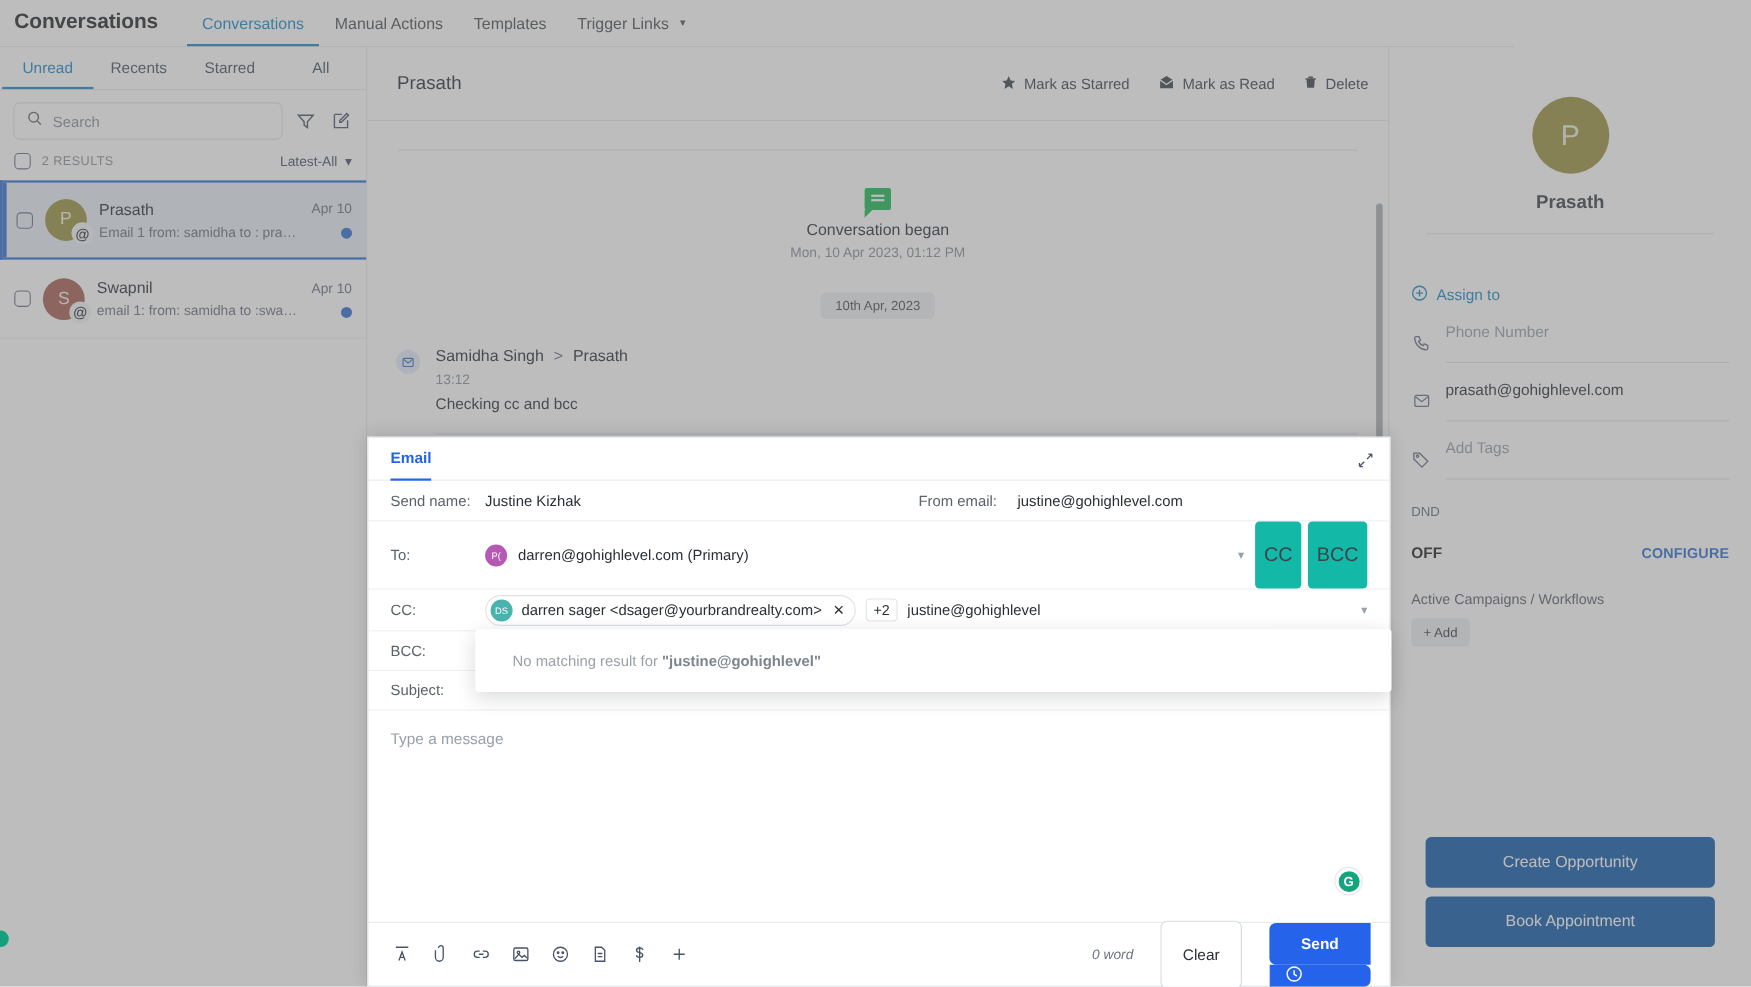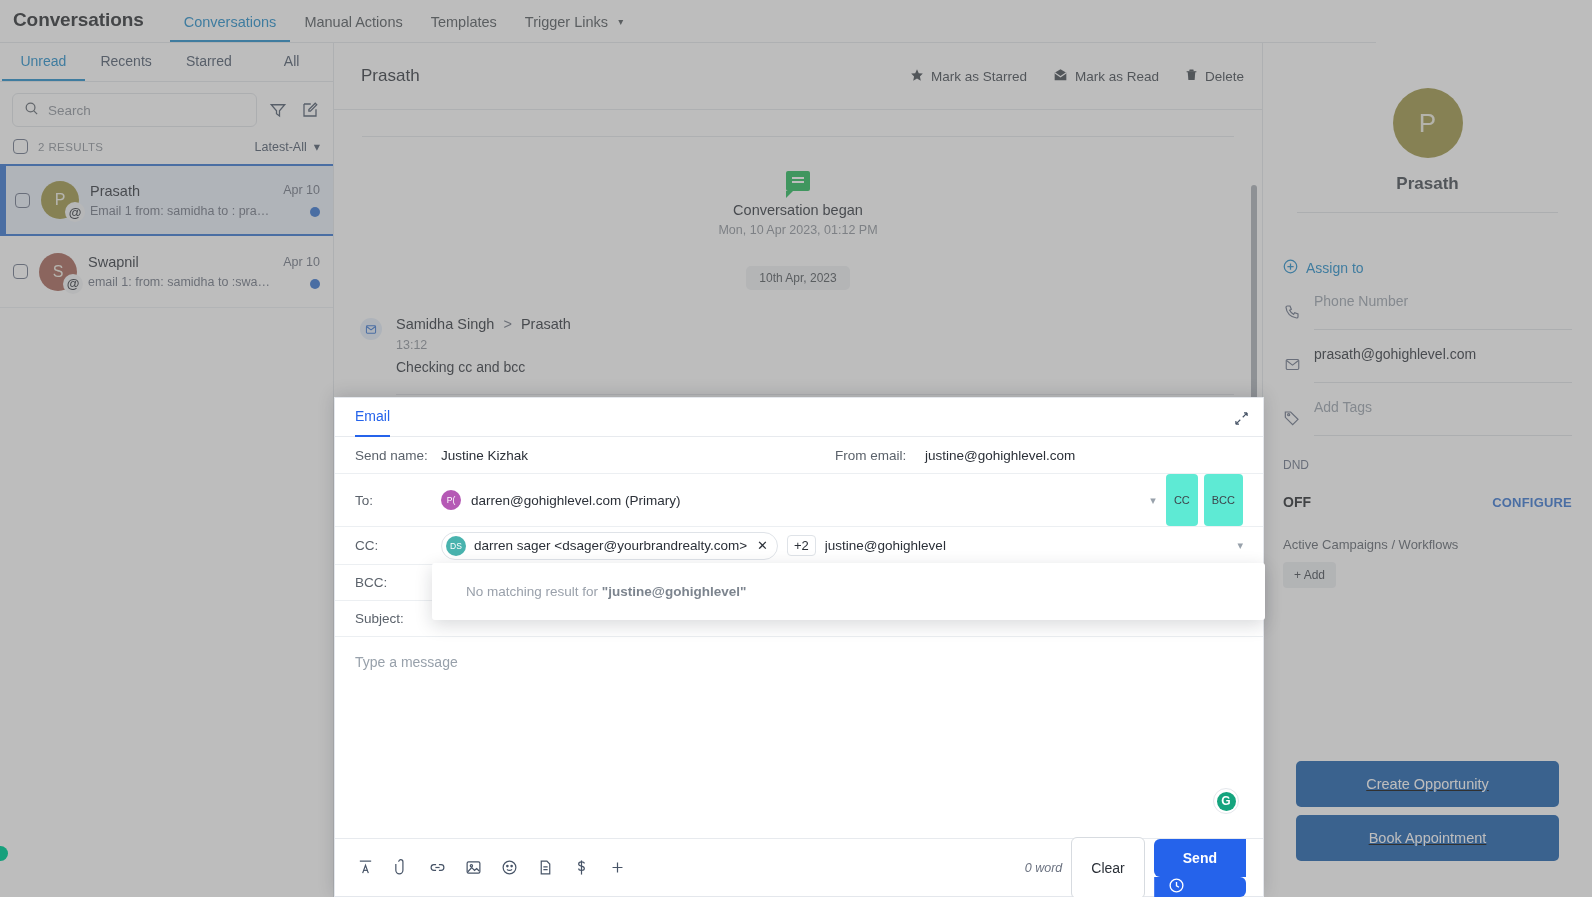--- a/index.html
+++ b/index.html
@@ -165,54 +165,54 @@
   .configure { font-size: 13px; font-weight: 700; color: #2f6fd0; letter-spacing: .2px; cursor: pointer; }
   .camp-label { font-size: 13px; color: #5b626b; margin-top: 27px; }
   .addbtn {
     margin-top: 10px; background: #eceef1; color: #3d444c; font-size: 12px;
     padding: 6px 11px; border-radius: 4px; width: fit-content; cursor: pointer;
   }
   .bluebtn {
     background: #1159aa; color: #fff; font-size: 14.5px; text-align: center;
     padding: 15px 0; border-radius: 5px; cursor: pointer;
   }
-  .btnstack { position: absolute; left: 33px; right: 33px; bottom: 36px; display: flex; flex-direction: column; gap: 8px; text-decoration: underline; }
+  .btnstack { position: absolute; left: 33px; right: 33px; bottom: 36px; display: flex; flex-direction: column; gap: 8px; }
 
   
   .composer {
     position: absolute; left: 334px; top: 397px; width: 930px; height: 500px;
     background: #fff; z-index: 100; box-shadow: 0 -2px 16px rgba(16,24,40,0.16);
     border: 1px solid #e4e7ec; display: flex; flex-direction: column;
   }
   .comp-tabs {
     height: 39px; border-bottom: 1px solid #e7eaee; display: flex; align-items: center;
     padding: 0 20px; position: relative;
   }
   .comp-tab {
-    font-size: 14px; color: #2563eb; line-height: 37px; border-bottom: 2px solid #2563eb; cursor: pointer;
+    font-size: 14px; color: #2563eb; line-height: 37px; border-bottom: 2px solid #2563eb; cursor: pointer; font-weight: bold;
   }
   .collapse-ico { position: absolute; right: 14px; top: 13px; cursor: pointer; color: #475467; }
   .comp-row {
     display: flex; align-items: center; min-height: 37px; border-bottom: 1px solid #eceff2; padding: 0 20px;
     position: relative;
   }
   .rlabel { font-size: 13.5px; color: #5b626b; width: 86px; flex: none; }
   .rvalue { font-size: 13.5px; color: #2b3038; }
   .fromwrap { display: flex; width: 100%; }
   .from-left { display: flex; width: 480px; }
   .from-right { display: flex; }
   .from-right .rlabel { width: 90px; }
   .chip-avatar {
     width: 20px; height: 20px; border-radius: 50%; color: #fff; font-size: 8.5px;
     display: flex; align-items: center; justify-content: center; flex: none;
   }
   .to-inner { display: flex; align-items: center; gap: 10px; flex: 1; }
   .ccbtns { display: flex; gap: 6px; margin-left: 10px; }
   .ccbtn {
-    background: #5eead4; color: #3d444c; font-size: 11px; padding: 20px 8px; border-radius: 4px; cursor: pointer;
+    background: #14b8a6; color: #3d444c; font-size: 18px; padding: 20px 8px; border-radius: 4px; cursor: pointer;
   }
   .chev { color: #98a1ab; font-size: 11px; cursor: pointer; }
   .cc-field { display: flex; align-items: center; flex: 1; gap: 9px; }
   .recipient-chip {
     display: flex; align-items: center; gap: 8px; border: 1px solid #dfe3e8; border-radius: 14px;
     padding: 3px 9px 3px 4px; background: #fff; font-size: 13.5px; color: #2b3038;
   }
   .chip-x { color: #2b3038; font-size: 13px; cursor: pointer; margin-left: 2px; }
   .plus-count {
     border: 1px solid #dfe3e8; border-radius: 4px; font-size: 13px; color: #2b3038;
@@ -242,21 +242,21 @@
   }
   .comp-footer {
     height: 58px; border-top: 1px solid #e7eaee; display: flex; align-items: center;
     justify-content: space-between; padding: 0 17px;
   }
   .tools { display: flex; gap: 10px; align-items: center; }
   .tool {
     width: 26px; height: 26px; display: flex; align-items: center; justify-content: center;
     color: #475467; cursor: pointer;
   }
-  .footer-right { display: flex; align-items: center; gap: 9px; }
+  .footer-right { display: flex; align-items: center; gap: 25px; }
   .wordcount { font-size: 12.5px; color: #6b7280; font-style: italic; }
   .clearbtn {
     border: 1px solid #d7dbe0; border-radius: 6px; background: #fff; color: #2b3038;
     font-size: 14px; padding: 22px 19px; cursor: pointer; font-family: inherit;
   }
   .sendgroup { display: flex; flex-direction: column; }
   .sendbtn {
     background: #2563eb; color: #fff; font-size: 14px; font-weight: 700;
     padding: 11px 29px; border: none; border-radius: 6px 0 0 6px; cursor: pointer; font-family: inherit;
   }

